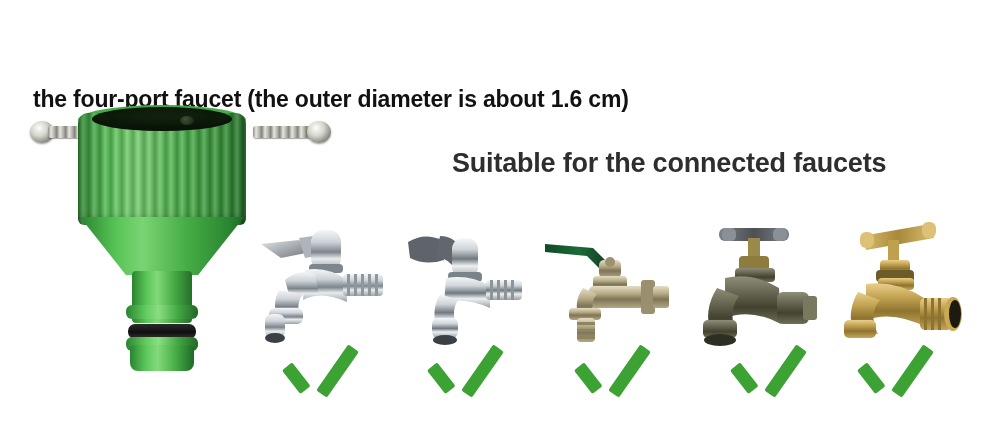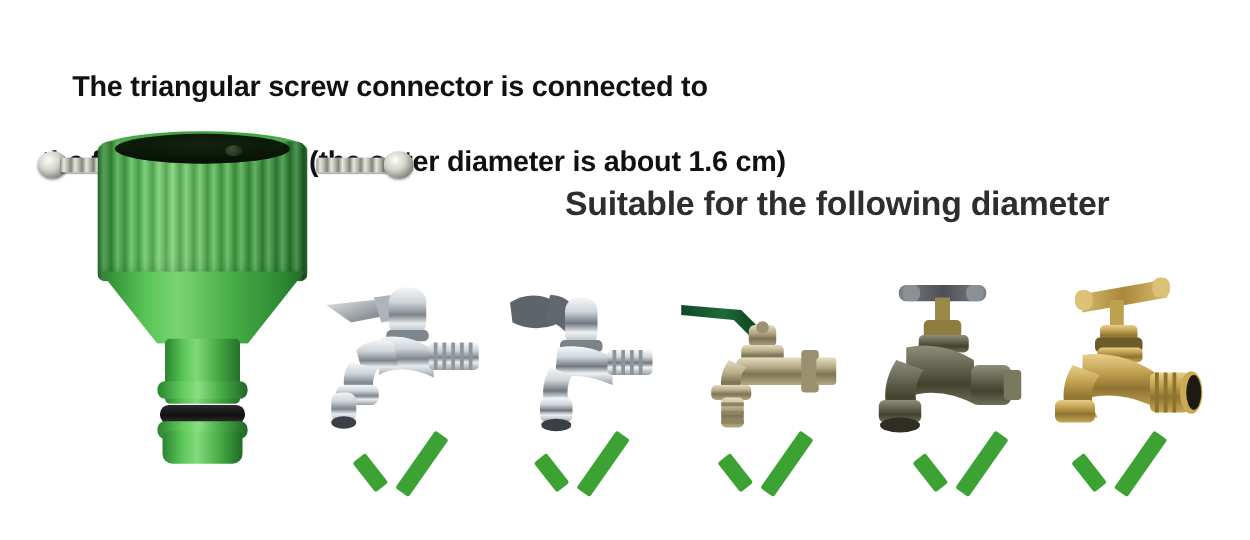--- a/index.html
+++ b/index.html
@@ -120,25 +120,24 @@
   .check .s2{left:20px;top:-2px;width:13px;height:56px;transform:rotate(35deg);transform-origin:50% 100%;}
 
   svg{display:block;overflow:visible;}
 </style>
 </head>
 <body>
 
 <div id="stage">
 
   <div class="headline">
-    <span>The triangular screw connector is connected to</span>
     <span class="l2">the four-port faucet (the outer diameter is about 1.6 cm)</span>
   </div>
 
-  <div class="subhead">Suitable for the following diameter</div>
+  <div class="subhead">Suitable for the connected faucets</div>
 
   <div id="connector">
 
     <div class="screw" id="screwL">
       <div class="head"></div>
       <div class="shaft"></div>
     </div>
 
     <div class="screw" id="screwR">
       <div class="shaft"></div>

